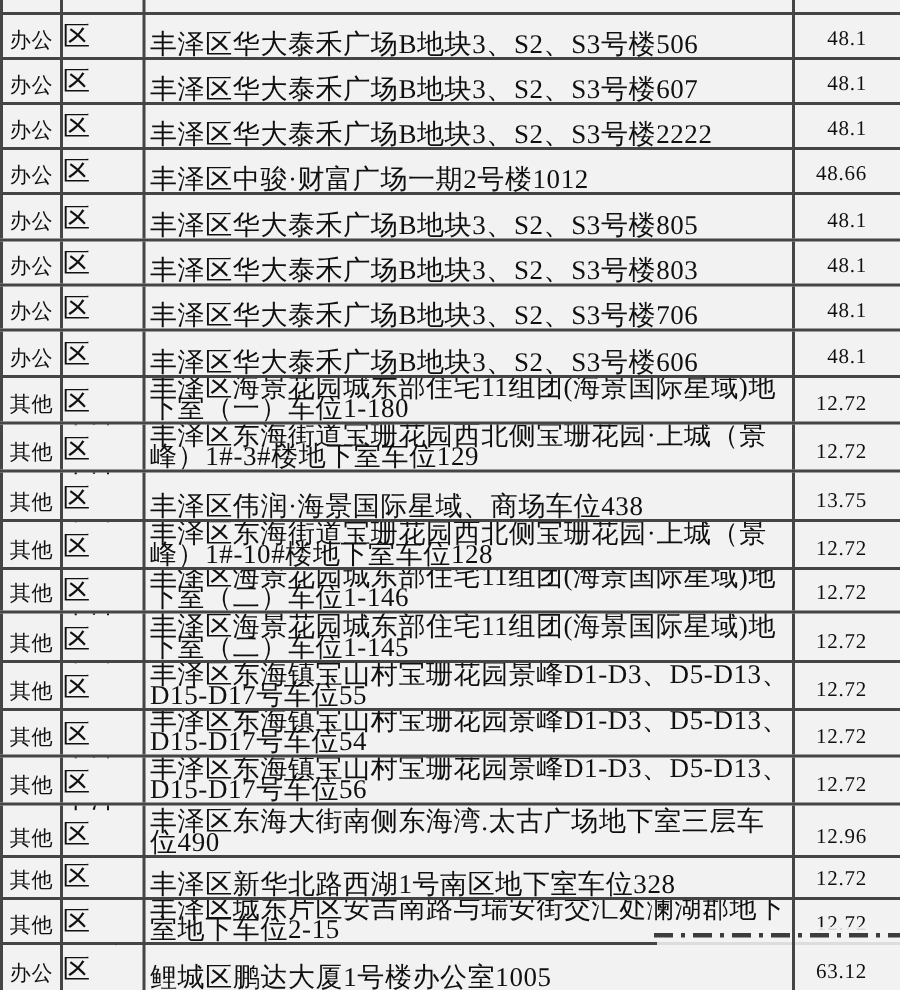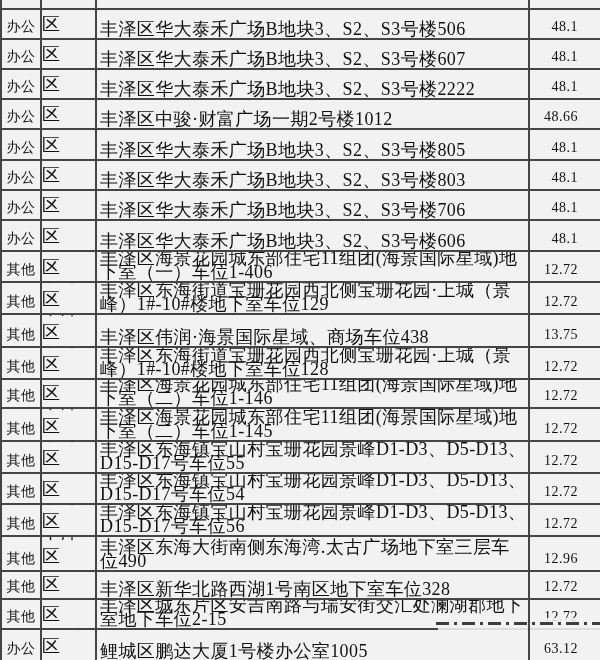--- a/index.html
+++ b/index.html
@@ -125,29 +125,29 @@
         <div class="c c-dist">丰泽区</div>
         <div class="c c-addr">
           <span class="txt">丰泽区华大泰禾广场B地块3、S2、S3号楼606</span>
         </div>
         <div class="c c-val last">48.1</div>
       </div>
       <div class="grid-row" style="height: 31px;">
         <div class="c c-type">其他</div>
         <div class="c c-dist">丰泽区</div>
         <div class="c c-addr">
-          <span class="txt">丰泽区海景花园城东部住宅11组团(海景国际星域)地下室（一）车位1-406</span>
-        </div>
-        <div class="c c-val last">12.72</div>
-      </div>
-      <div class="grid-row" style="height: 32px;">
-        <div class="c c-type">其他</div>
-        <div class="c c-dist">丰泽区</div>
-        <div class="c c-addr">
-          <span class="txt">丰泽区东海街道宝珊花园西北侧宝珊花园·上城（景峰）1#-10#楼地下室车位129</span>
+          <span class="txt">丰泽区海景花园城东部住宅11组团(海景国际星域)地下室（一）车位1-180</span>
+        </div>
+        <div class="c c-val last">12.72</div>
+      </div>
+      <div class="grid-row" style="height: 32px;">
+        <div class="c c-type">其他</div>
+        <div class="c c-dist">丰泽区</div>
+        <div class="c c-addr">
+          <span class="txt">丰泽区东海街道宝珊花园西北侧宝珊花园·上城（景峰）1#-3#楼地下室车位129</span>
         </div>
         <div class="c c-val last">12.72</div>
       </div>
       <div class="grid-row" style="height: 33px;">
         <div class="c c-type">其他</div>
         <div class="c c-dist">丰泽区</div>
         <div class="c c-addr">
           <span class="txt">丰泽区伟润·海景国际星域、商场车位438</span>
         </div>
         <div class="c c-val last">13.75</div>

